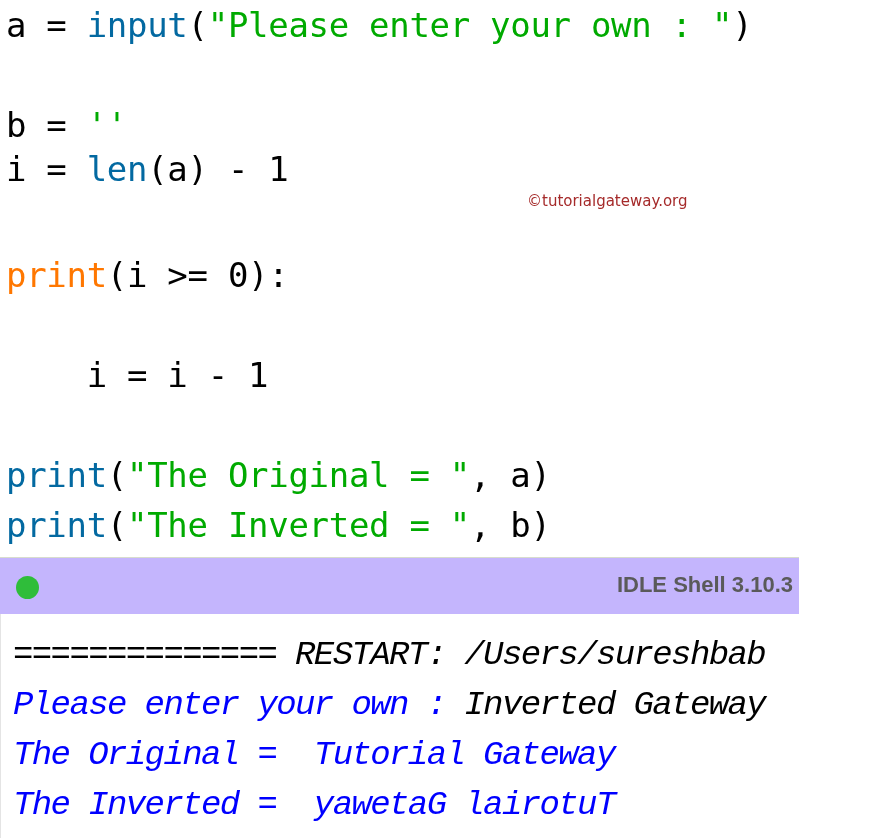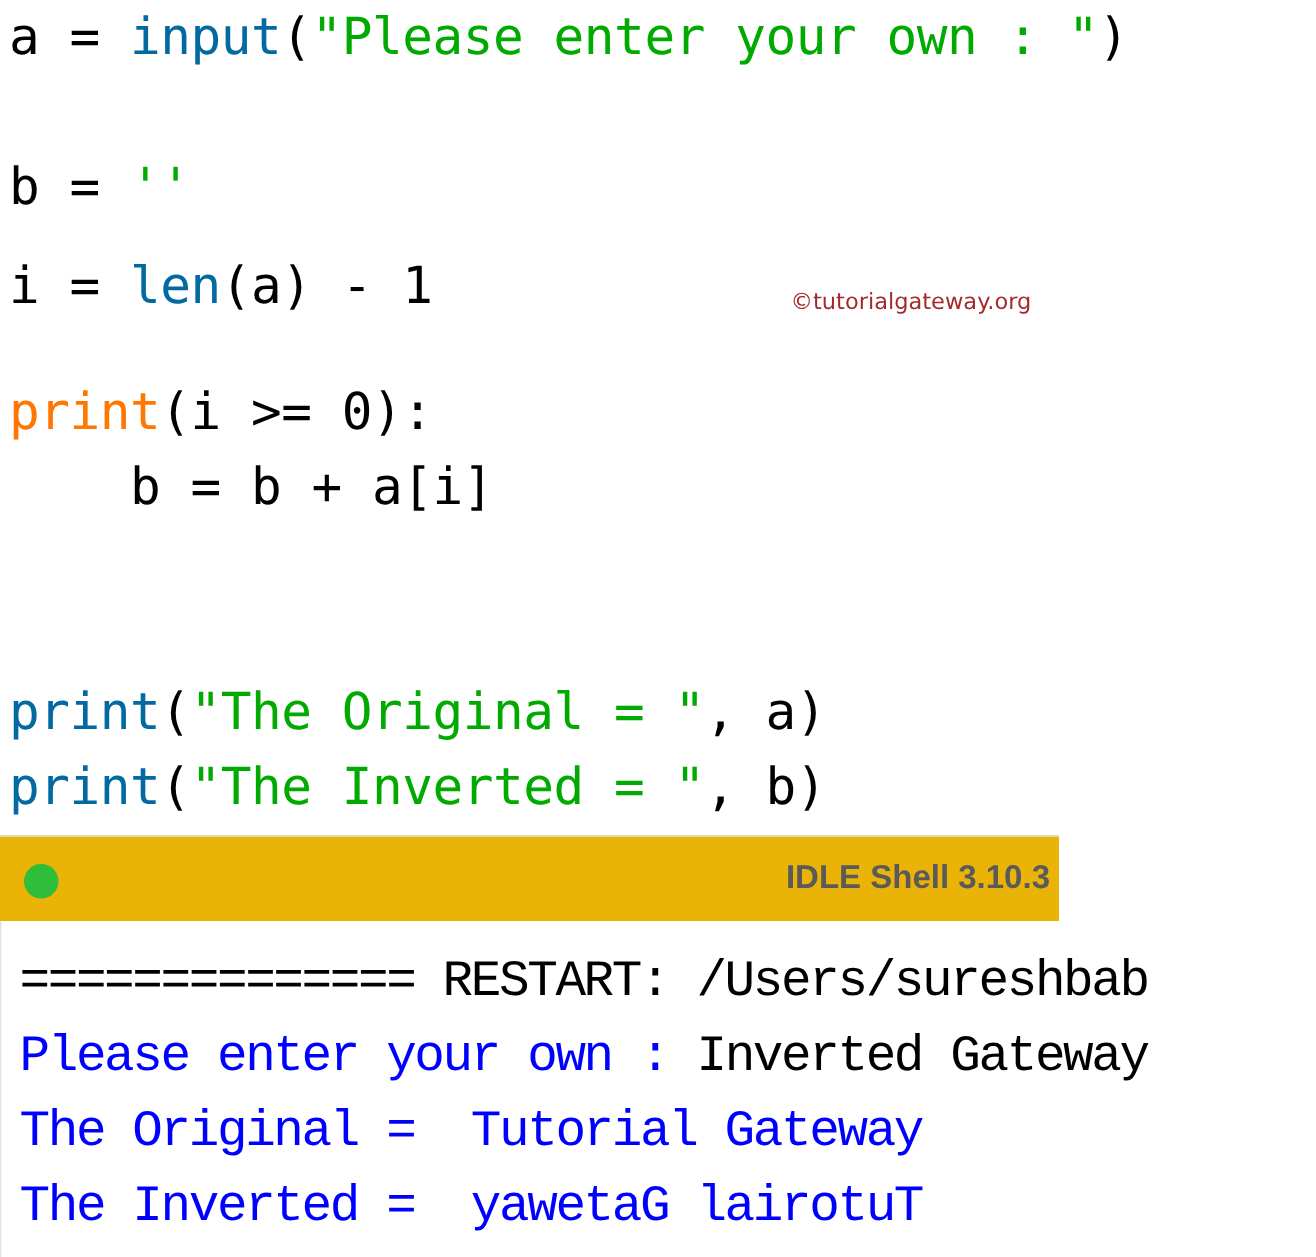--- a/index.html
+++ b/index.html
@@ -22,64 +22,64 @@
   .kw { color: #ff7700; }
   .bi { color: #0369a1; }
   .str { color: #00aa00; }
   .plain { color: #000000; }
   .watermark {
     position: absolute; left: 527px; top: 192px;
     font-family: "DejaVu Sans", "Liberation Sans", sans-serif;
     font-weight: normal; font-size: 15px; color: #a52a2a;
   }
   .shell-titlebar {
-    position: absolute; left: 0; top: 557px; width: 706px; height: 56px;
-    background: #eab308;
+    position: absolute; left: 0; top: 557px; width: 799px; height: 56px;
+    background: #c4b5fd;
     border-top: 1px solid #d7dccd;
     border-bottom: 1px solid #dcdcdc;
   }
   .traffic-light {
     position: absolute; left: 16px; top: 18px; width: 23px; height: 23px;
     border-radius: 50%; background: #2fbd3a;
   }
   .shell-title {
     position: absolute; right: 6px; top: 14px;
     font-family: "Liberation Sans", "DejaVu Sans", sans-serif;
     font-weight: bold; font-size: 22px; color: #5a5a5a;
   }
   .shell-body {
     position: absolute; left: 0; top: 614px; width: 877px; height: 224px;
-    background: #ffffff; border-left: 1px solid #e4e4e4;
+    background: #ffffff; border-left: 1px solid #e4e4e4; font-style: italic;
   }
   .shell-line {
     position: absolute; left: 12px;
     font-size: 34px; line-height: 50px; height: 50px;
     white-space: pre;
     font-family: "Liberation Mono", "DejaVu Sans Mono", monospace;
     letter-spacing: -1.6px;
   }
   .stdout { color: #0000ff; }
   .stdin { color: #000000; }
 </style>
 </head>
 <body>
 
 <div class="editor">
   <div class="code-line" style="top:0px"><span class="plain">a = </span><span class="bi">input</span><span class="plain">(</span><span class="str">"Please enter your own : "</span><span class="plain">)</span></div>
 
   <div class="code-line" style="top:100px"><span class="plain">b = </span><span class="str">''</span></div>
 
-  <div class="code-line" style="top:166px"><span class="plain">i = </span><span class="bi">len</span><span class="plain">(a) - 1</span></div>
+  <div class="code-line" style="top:144px"><span class="plain">i = </span><span class="bi">len</span><span class="plain">(a) - 1</span></div>
 
   <div class="watermark">©tutorialgateway.org</div>
 
   <div class="code-line" style="top:250px"><span class="kw">print</span><span class="plain">(i &gt;= 0):</span></div>
 
-  <div class="code-line" style="top:300px"><span class="plain">    b = b + a[i]</span></div>
 
+  <div class="code-line" style="top:350px"><span class="plain">    i = i - 1</span></div>
 
   <div class="code-line" style="top:450px"><span class="bi">print</span><span class="plain">(</span><span class="str">"The Original = "</span><span class="plain">, a)</span></div>
 
   <div class="code-line" style="top:500px"><span class="bi">print</span><span class="plain">(</span><span class="str">"The Inverted = "</span><span class="plain">, b)</span></div>
 </div>
 
 <div class="shell-titlebar">
   <div class="traffic-light"></div>
   <div class="shell-title">IDLE Shell 3.10.3</div>
 </div>

